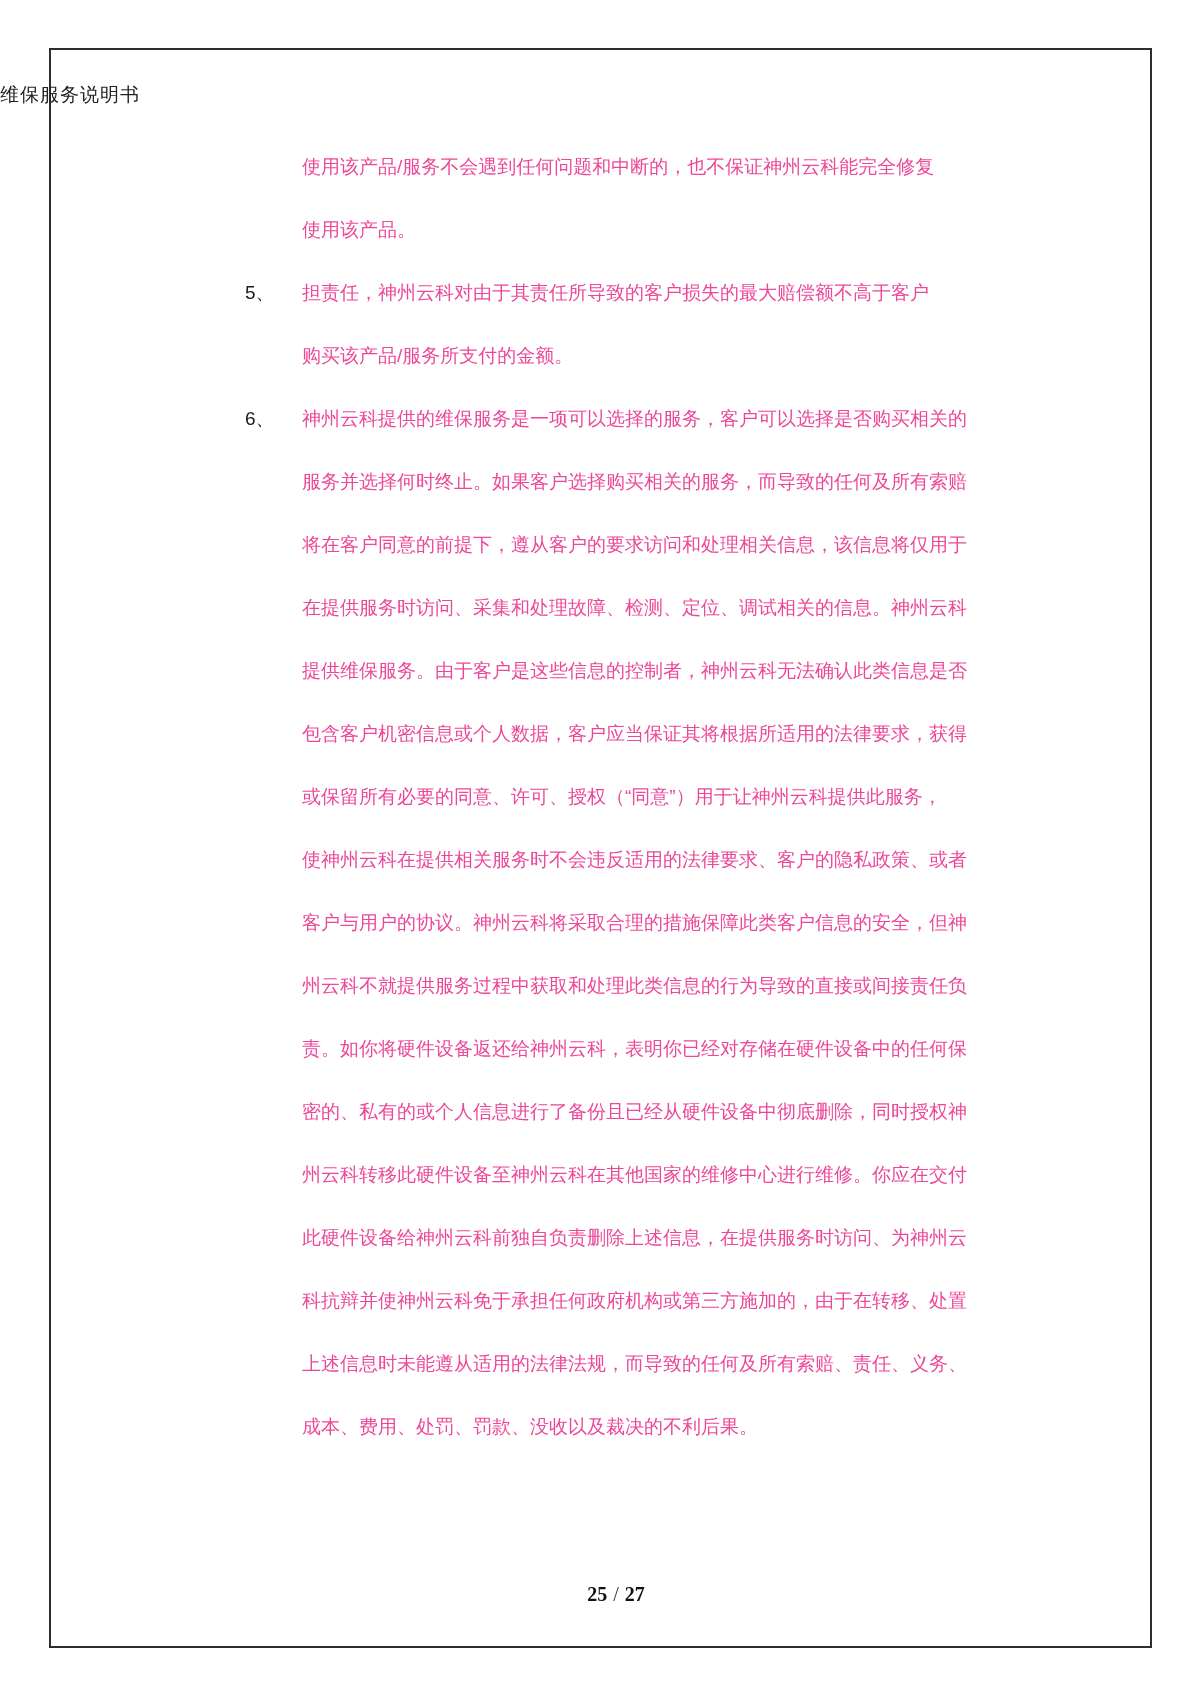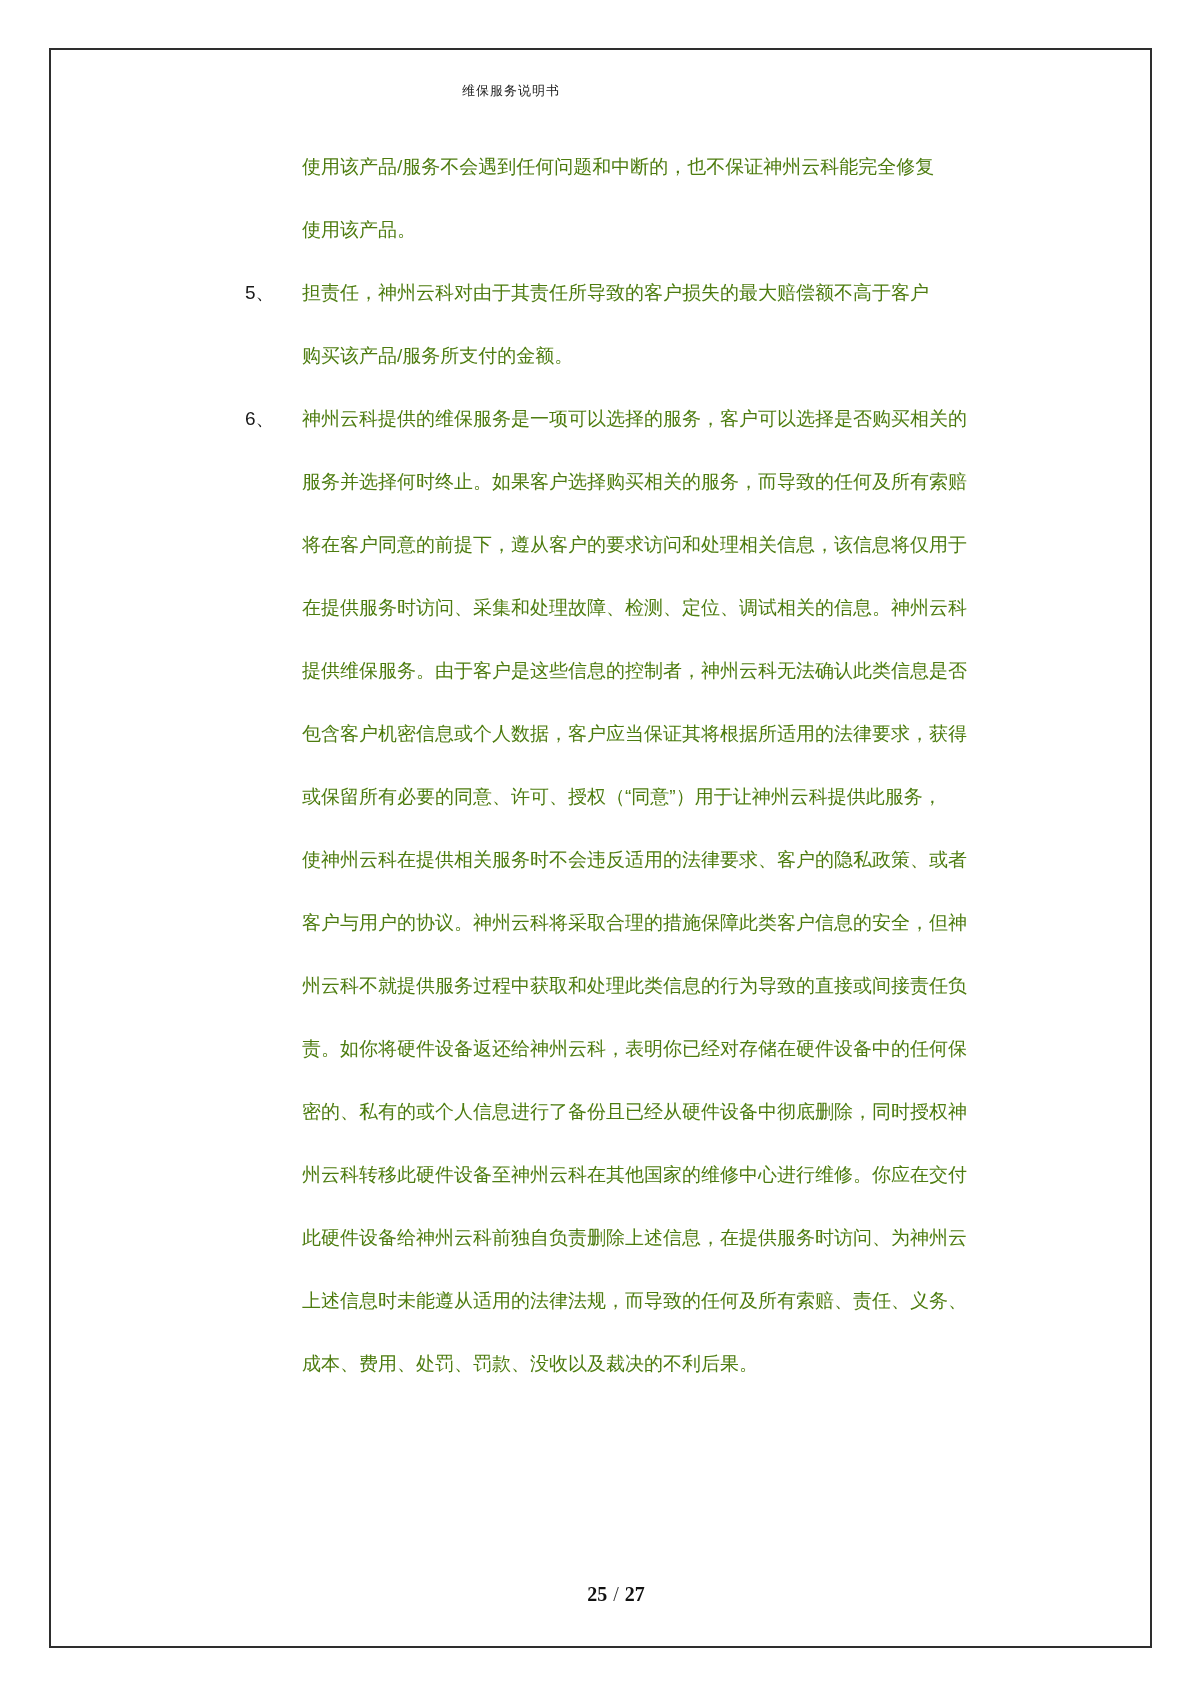--- a/index.html
+++ b/index.html
@@ -24,23 +24,23 @@
     height: 1600px;
     border: 2px solid #2e2e2e;
     box-sizing: border-box;
     pointer-events: none;
   }
   .header {
     position: absolute;
     top: 82px;
     left: 0;
     width: 1022px;
-    text-align: center;
+    text-align: left;
     font-family: "Liberation Serif", "DejaVu Serif", serif;
-    font-size: 13px;
+    font-size: 19px;
     letter-spacing: 1px;
     color: #222222;
   }
   .doc-body {
     position: absolute;
     left: 0;
     top: 135px;
     width: 1200px;
   }
   .item {
@@ -56,21 +56,21 @@
     color: #1a1a1a;
   }
   .item-lines {
     margin-left: 302px;
   }
   .line {
     height: 63px;
     line-height: 63px;
     font-size: 19px;
     white-space: nowrap;
-    color: #4d7c0f;
+    color: #ec4899;
   }
   .footer {
     position: absolute;
     left: 0;
     top: 1583px;
     width: 1200px;
     text-align: center;
     font-family: "Liberation Serif", "DejaVu Serif", serif;
     font-size: 20px;
     color: #111111;
@@ -123,20 +123,21 @@
           <div class="line">提供维保服务。由于客户是这些信息的控制者，神州云科无法确认此类信息是否</div>
           <div class="line">包含客户机密信息或个人数据，客户应当保证其将根据所适用的法律要求，获得</div>
           <div class="line">或保留所有必要的同意、许可、授权（“同意”）用于让神州云科提供此服务，</div>
           <div class="line">使神州云科在提供相关服务时不会违反适用的法律要求、客户的隐私政策、或者</div>
           <div class="line">客户与用户的协议。神州云科将采取合理的措施保障此类客户信息的安全，但神</div>
           <div class="line">州云科不就提供服务过程中获取和处理此类信息的行为导致的直接或间接责任负</div>
           <div class="line">责。如你将硬件设备返还给神州云科，表明你已经对存储在硬件设备中的任何保</div>
           <div class="line">密的、私有的或个人信息进行了备份且已经从硬件设备中彻底删除，同时授权神</div>
           <div class="line">州云科转移此硬件设备至神州云科在其他国家的维修中心进行维修。你应在交付</div>
           <div class="line">此硬件设备给神州云科前独自负责删除上述信息，在提供服务时访问、为神州云</div>
+          <div class="line">科抗辩并使神州云科免于承担任何政府机构或第三方施加的，由于在转移、处置</div>
           <div class="line">上述信息时未能遵从适用的法律法规，而导致的任何及所有索赔、责任、义务、</div>
           <div class="line">成本、费用、处罚、罚款、没收以及裁决的不利后果。</div>
         </div>
   </div>
 </div>
 
   <div class="footer">
     <span class="num">25</span><span class="sep">/</span><span class="num">27</span>
   </div>
 

